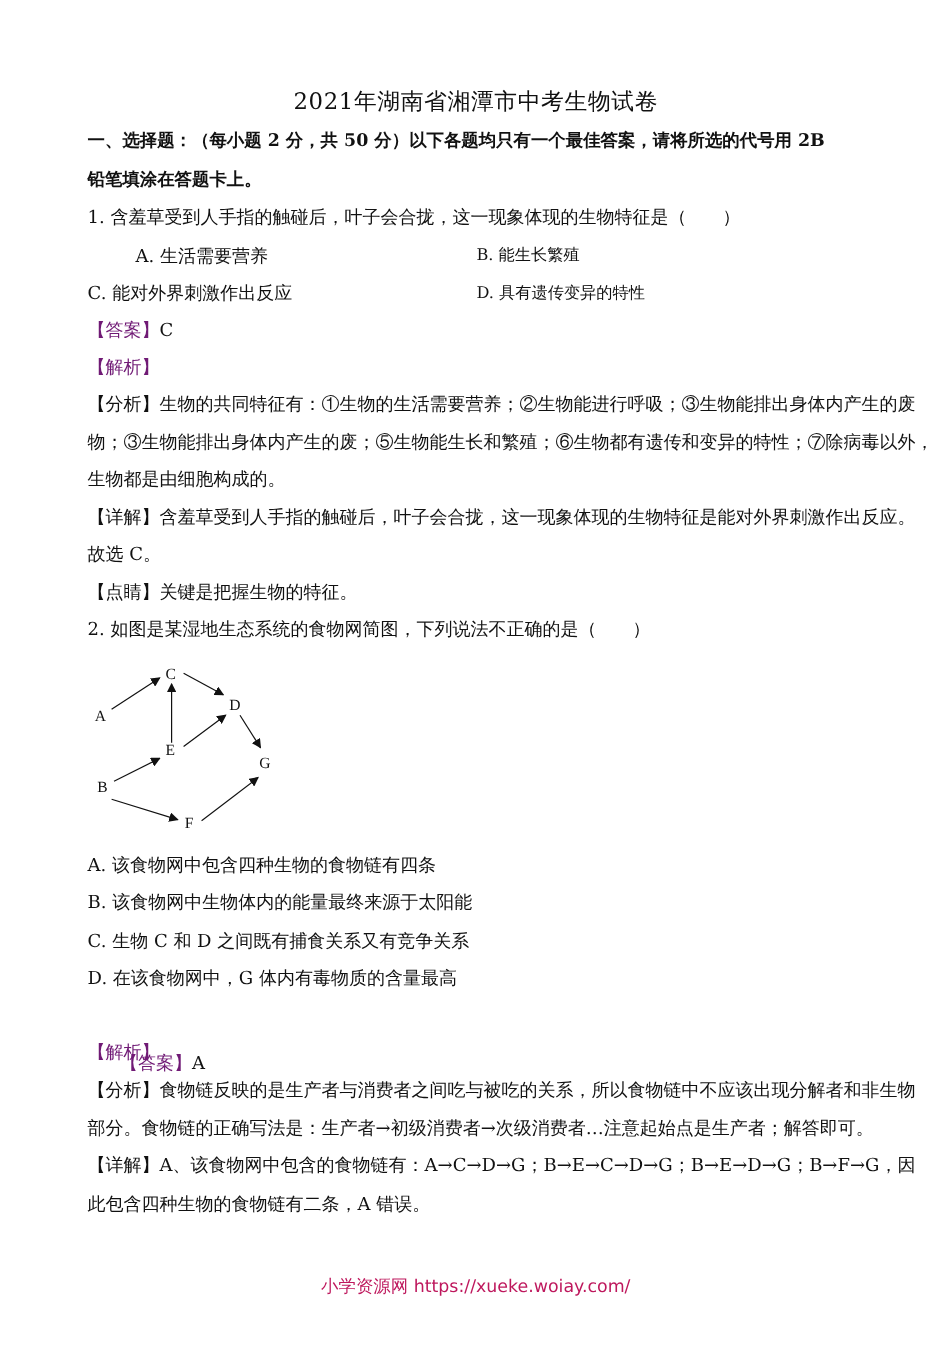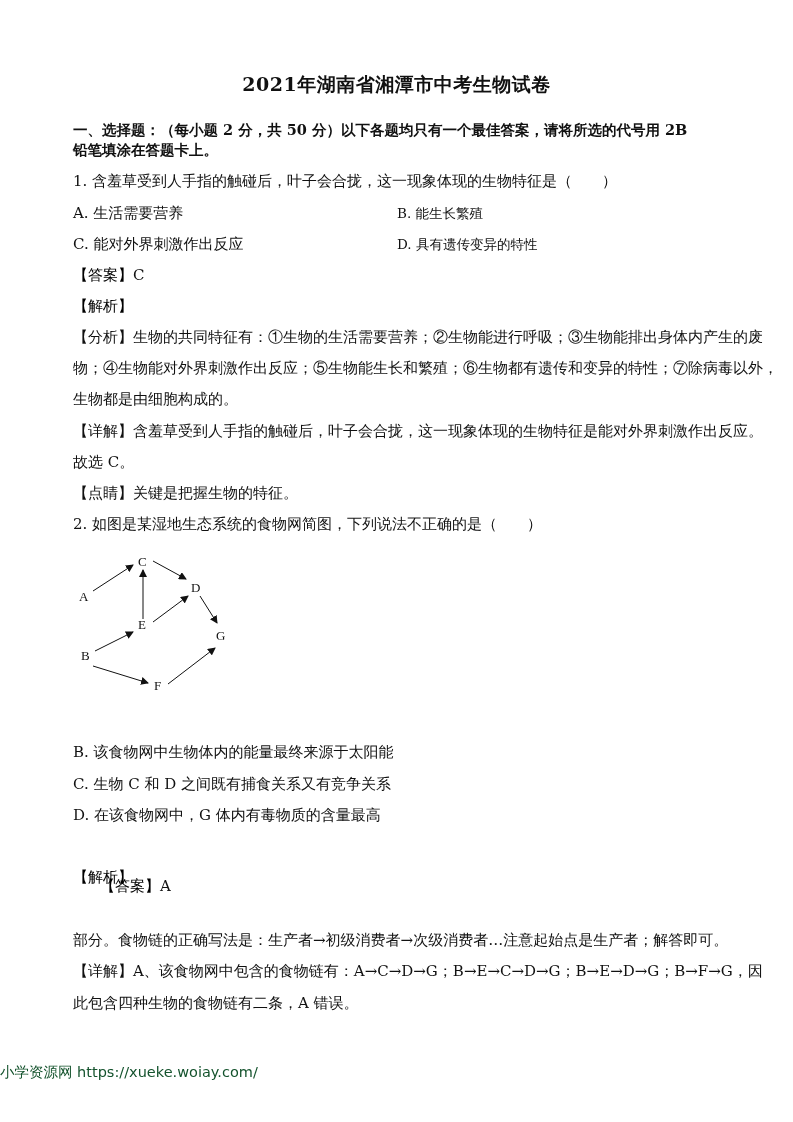--- a/index.html
+++ b/index.html
@@ -4,61 +4,61 @@
   <style>
     html, body { margin: 0; padding: 0; background: #ffffff; }
     body {
       width: 793px; height: 1122px; position: relative; overflow: hidden;
       font-family: "DejaVu Serif", "Liberation Serif", serif;
       color: #111;
     }
     .page { position: absolute; left: 0; top: 0; width: 793px; height: 1122px; }
     .title {
       position: absolute; left: 0; width: 793px; top: 72px; text-align: center;
-      font-size: 19px; font-weight: bold; letter-spacing: 0.5px;
+      font-size: 19px; font-weight: normal; letter-spacing: 0.5px;
     }
     .line {
       position: absolute; left: 73px; font-size: 15px; line-height: 20px; white-space: nowrap;
     }
     .bold { font-weight: bold; font-size: 14.5px; }
-    .blue { color: #000000; }
+    .blue { color: #701a75; }
     .col2 { position: absolute; left: 397px; font-size: 13.5px; line-height: 20px; white-space: nowrap; }
     .justify { width: 647px; text-align: justify; text-align-last: justify; white-space: nowrap; }
     .footer {
-      position: absolute; left: 0; width: 793px; top: 1063px; text-align: left;
-      font-family: "DejaVu Sans", "Liberation Sans", sans-serif; font-size: 14.5px; color: #14532d;
+      position: absolute; left: 0; width: 793px; top: 1063px; text-align: center;
+      font-family: "DejaVu Sans", "Liberation Sans", sans-serif; font-size: 14.5px; color: #be185d;
     }
     .diagram { position: absolute; left: 70px; top: 548px; width: 180px; height: 150px; }
     .diagram svg text { font-family: "Liberation Serif", "DejaVu Serif", serif; font-size: 13px; fill: #111; }
   </style>
 </head>
 <body>
 
 <div class="page">
 
   <div class="title">2021年湖南省湘潭市中考生物试卷</div>
 
-  <div class="line bold" style="top:108px;margin-top:12px;">一、选择题：（每小题 2 分，共 50 分）以下各题均只有一个最佳答案，请将所选的代号用 2B</div>
+  <div class="line bold" style="top:108px;">一、选择题：（每小题 2 分，共 50 分）以下各题均只有一个最佳答案，请将所选的代号用 2B</div>
   <div class="line bold" style="top:140px;">铅笔填涂在答题卡上。</div>
 
   <div class="line" style="top:171px;">1. 含羞草受到人手指的触碰后，叶子会合拢，这一现象体现的生物特征是（　　）</div>
-  <div class="line" style="top:203px;">A. 生活需要营养</div>
+  <div class="line" style="top:203px;margin-left:40px;">A. 生活需要营养</div>
   <div class="col2" style="top:203px;">B. 能生长繁殖</div>
   <div class="line" style="top:234px;">C. 能对外界刺激作出反应</div>
   <div class="col2" style="top:234px;">D. 具有遗传变异的特性</div>
 
   <div class="line" style="top:265px;">
     <span class="blue">【答案】</span><span>C</span>
   </div>
   <div class="line blue" style="top:296px;">【解析】</div>
 
   <div class="line justify" style="top:327px;">
     <span>【分析】</span><span>生物的共同特征有：①生物的生活需要营养；②生物能进行呼吸；③生物能排出身体内产生的废</span>
   </div>
-  <div class="line justify" style="top:358px;">物；④生物能对外界刺激作出反应；⑤生物能生长和繁殖；⑥生物都有遗传和变异的特性；⑦除病毒以外，</div>
+  <div class="line justify" style="top:358px;">物；③生物能排出身体内产生的废；⑤生物能生长和繁殖；⑥生物都有遗传和变异的特性；⑦除病毒以外，</div>
   <div class="line" style="top:389px;">生物都是由细胞构成的。</div>
 
   <div class="line" style="top:421px;">
     <span>【详解】</span><span>含羞草受到人手指的触碰后，叶子会合拢，这一现象体现的生物特征是能对外界刺激作出反应。</span>
   </div>
   <div class="line" style="top:452px;text-align:right;">故选 C。</div>
 
   <div class="line" style="top:483px;">
     <span>【点睛】</span><span>关键是把握生物的特征。</span>
   </div>
@@ -85,29 +85,33 @@
       <line x1="73" y1="71" x2="73" y2="22" stroke="#111" stroke-width="1" marker-end="url(#ah)"></line>
       <line x1="83" y1="13" x2="116" y2="31" stroke="#111" stroke-width="1" marker-end="url(#ah)"></line>
       <line x1="83" y1="74" x2="118" y2="48" stroke="#111" stroke-width="1" marker-end="url(#ah)"></line>
       <line x1="130" y1="48" x2="147" y2="75" stroke="#111" stroke-width="1" marker-end="url(#ah)"></line>
       <line x1="25" y1="103" x2="63" y2="84" stroke="#111" stroke-width="1" marker-end="url(#ah)"></line>
       <line x1="23" y1="118" x2="78" y2="135" stroke="#111" stroke-width="1" marker-end="url(#ah)"></line>
       <line x1="98" y1="136" x2="145" y2="100" stroke="#111" stroke-width="1" marker-end="url(#ah)"></line>
     </svg>
   </div>
 
+  <div class="line" style="top:711px;">A. 该食物网中包含四种生物的食物链有四条</div>
   <div class="line" style="top:742px;">B. 该食物网中生物体内的能量最终来源于太阳能</div>
   <div class="line" style="top:774px;">C. 生物 C 和 D 之间既有捕食关系又有竞争关系</div>
   <div class="line" style="top:805px;">D. 在该食物网中，G 体内有毒物质的含量最高</div>
 
   <div class="line" style="top:876px;margin-left:27px;">
     <span class="blue">【答案】</span><span>A</span>
   </div>
   <div class="line blue" style="top:867px;">【解析】</div>
 
+  <div class="line justify" style="top:898px;">
+    <span>【分析】</span><span>食物链反映的是生产者与消费者之间吃与被吃的关系，所以食物链中不应该出现分解者和非生物</span>
+  </div>
   <div class="line" style="top:930px;">部分。食物链的正确写法是：生产者→初级消费者→次级消费者…注意起始点是生产者；解答即可。</div>
 
   <div class="line justify" style="top:961px;">
     <span>【详解】</span><span>A、该食物网中包含的食物链有：A→C→D→G；B→E→C→D→G；B→E→D→G；B→F→G，因</span>
   </div>
   <div class="line" style="top:993px;">此包含四种生物的食物链有二条，A 错误。</div>
 
   <div class="footer">小学资源网 https://xueke.woiay.com/</div>
 </div>
 

